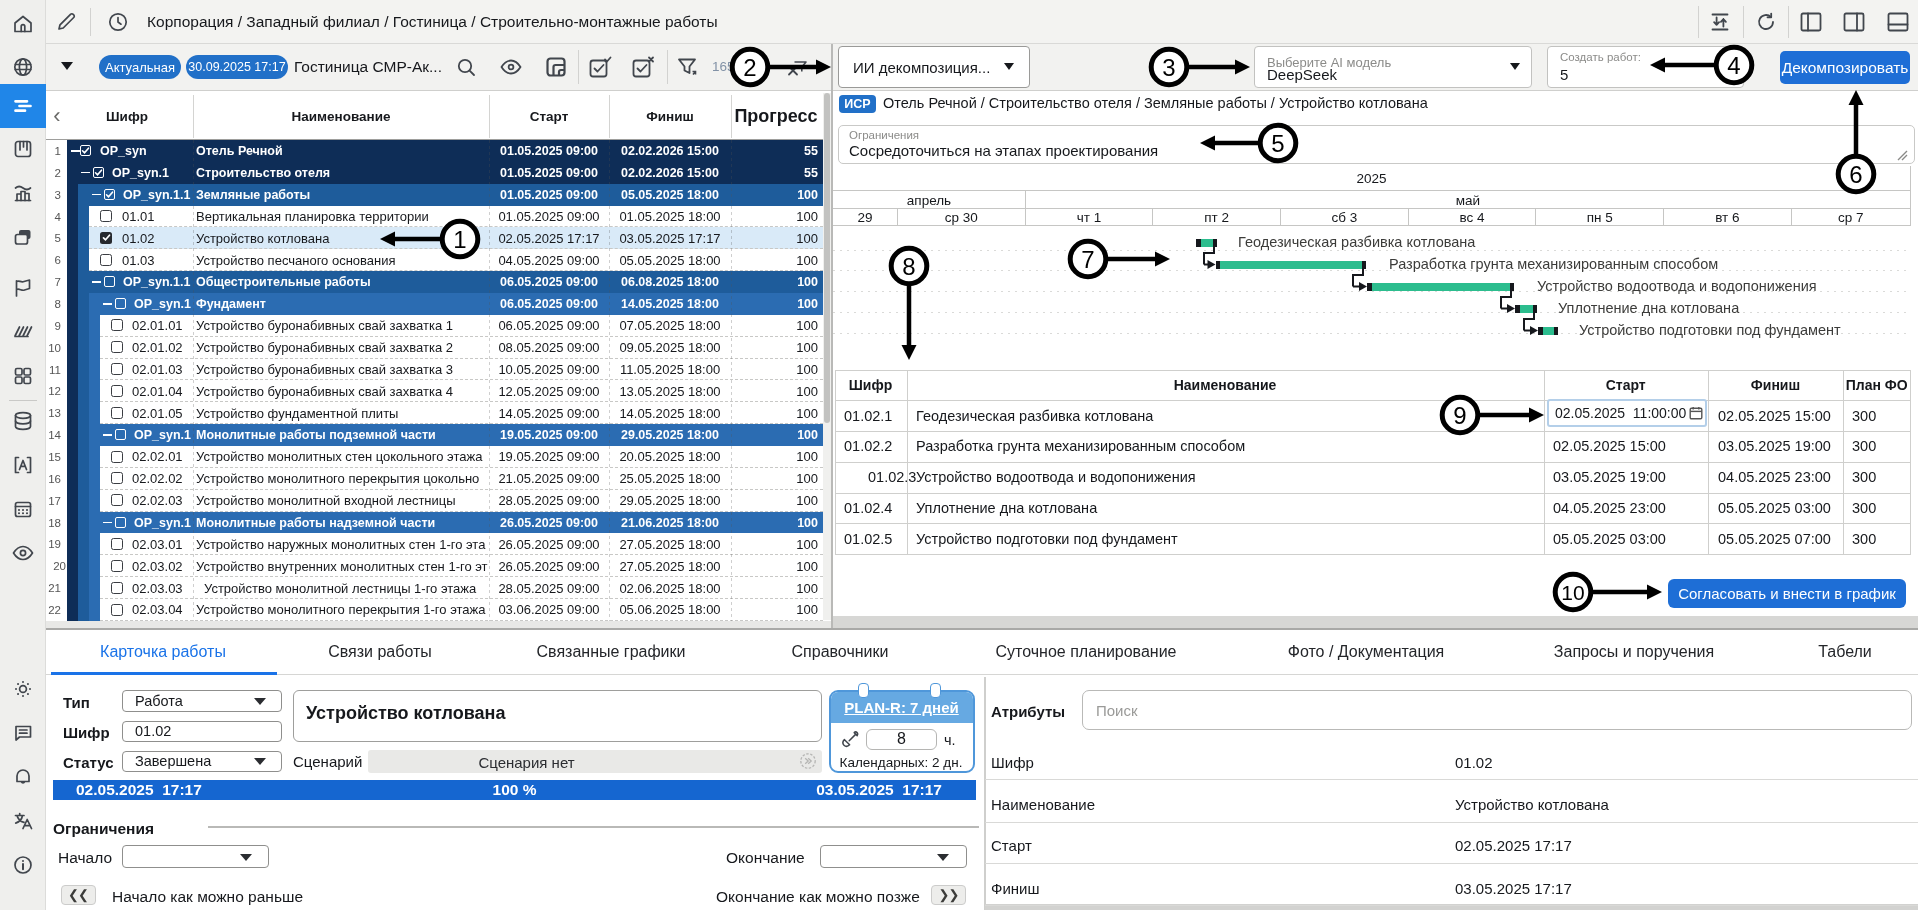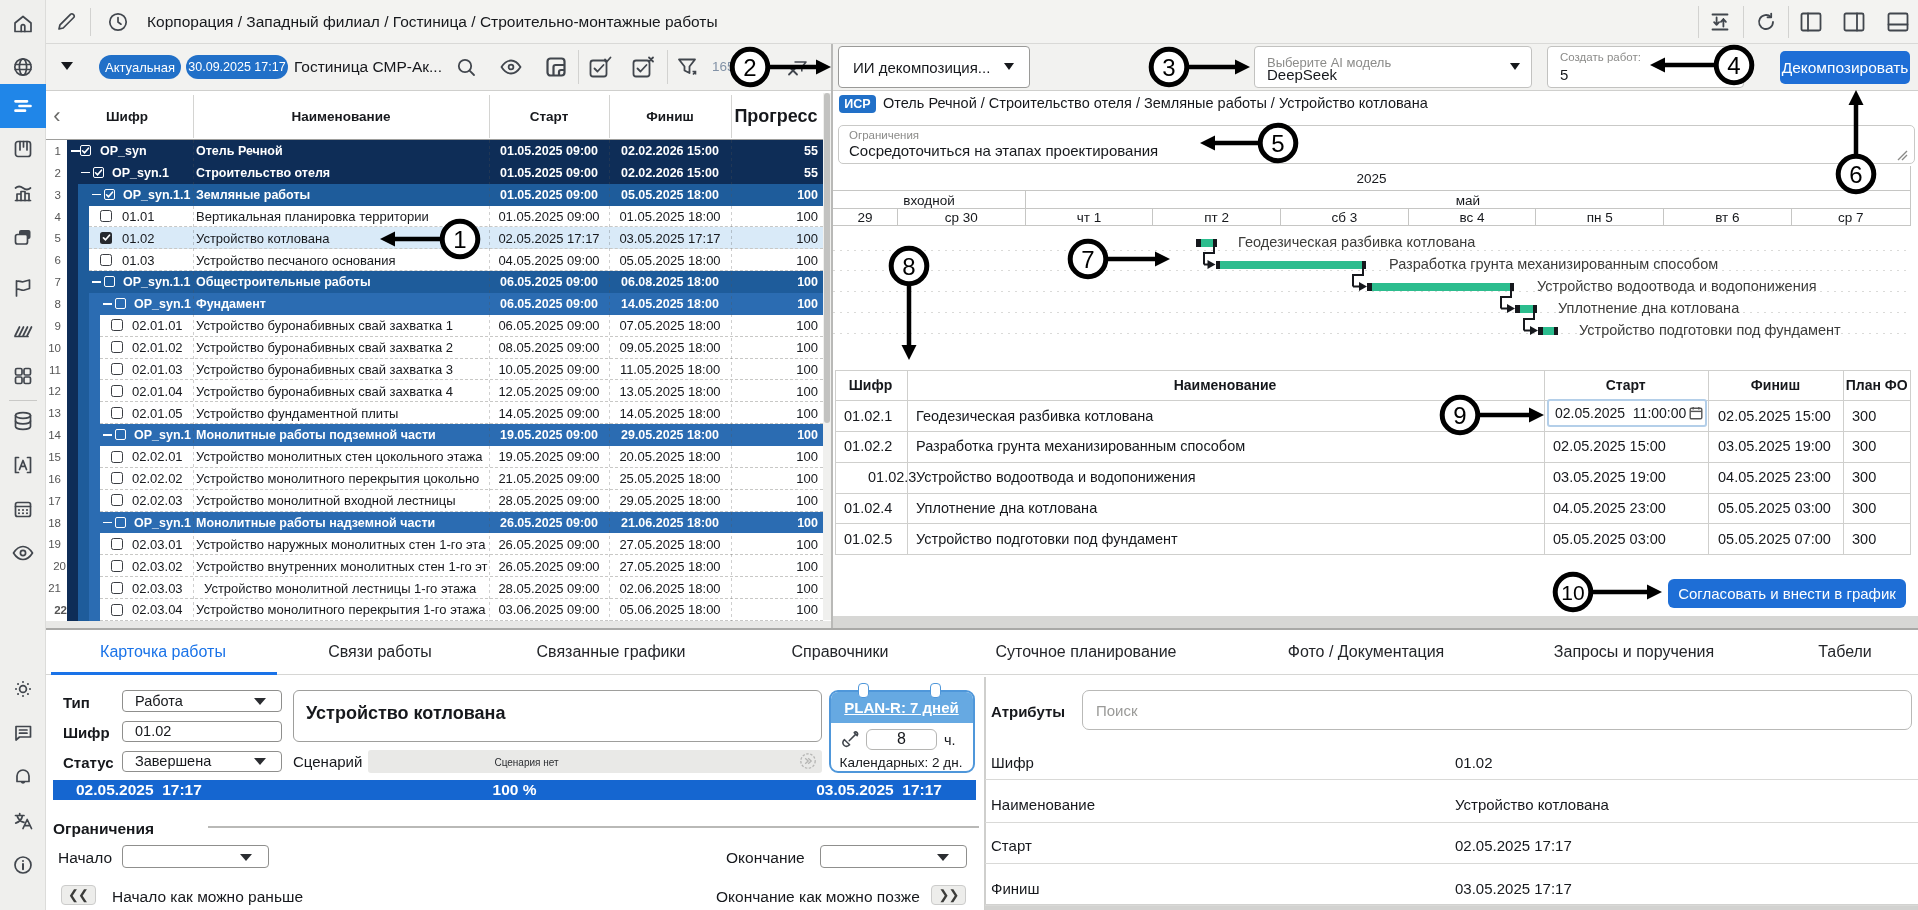--- a/index.html
+++ b/index.html
@@ -468,21 +468,21 @@
 <div class="abs" style="left:67px;top:577.2px;width:11px;height:21.86px;background:#0e2d57;"></div>
 <div class="abs" style="left:78px;top:577.2px;width:11px;height:21.86px;background:#1e5c9b;"></div>
 <div class="abs" style="left:89px;top:577.2px;width:11px;height:21.86px;background:#2b6cb2;"></div>
 <div class="abs" style="left:100px;top:577.2px;width:723px;height:21.86px;background:#fff;border-bottom:1px dashed #c8c8c6;"></div>
 <div class="abs" style="left:111px;top:581.7px;width:12px;height:12px;border:1.5px solid #3a3d42;border-radius:2.5px;background:#fff;"></div>
 <div class="abs vctr" style="left:132px;top:577.2px;width:59px;height:21.86px;overflow:hidden;white-space:nowrap;font-size:13px;color:#16181c;">02.03.03</div>
 <div class="abs vctr" style="left:204px;top:577.2px;width:292px;height:21.86px;overflow:hidden;white-space:nowrap;font-size:13px;color:#16181c;">Устройство монолитной лестницы 1-го этажа</div>
 <div class="abs ctr" style="left:489px;top:577.2px;width:120px;height:21.86px;font-size:13px;color:#16181c;white-space:nowrap;">28.05.2025 09:00</div>
 <div class="abs ctr" style="left:609px;top:577.2px;width:122px;height:21.86px;font-size:13px;color:#16181c;white-space:nowrap;">02.06.2025 18:00</div>
 <div class="abs vctr" style="left:731px;top:577.2px;width:87px;height:21.86px;justify-content:flex-end;font-size:13px;color:#16181c;">100</div>
-<div class="abs vctr" style="left:46px;top:599.06px;width:21px;height:21.86px;justify-content:flex-end;font-size:11.5px;color:#555;font-weight:bold;">22</div>
+<div class="abs vctr" style="left:46px;top:599.06px;width:21px;height:21.86px;justify-content:flex-end;padding-right:6px;font-size:11.5px;color:#555;">22</div>
 <div class="abs" style="left:67px;top:599.06px;width:11px;height:21.86px;background:#0e2d57;"></div>
 <div class="abs" style="left:78px;top:599.06px;width:11px;height:21.86px;background:#1e5c9b;"></div>
 <div class="abs" style="left:89px;top:599.06px;width:11px;height:21.86px;background:#2b6cb2;"></div>
 <div class="abs" style="left:100px;top:599.06px;width:723px;height:21.86px;background:#fff;border-bottom:1px dashed #c8c8c6;"></div>
 <div class="abs" style="left:111px;top:603.56px;width:12px;height:12px;border:1.5px solid #3a3d42;border-radius:2.5px;background:#fff;"></div>
 <div class="abs vctr" style="left:132px;top:599.06px;width:59px;height:21.86px;overflow:hidden;white-space:nowrap;font-size:13px;color:#16181c;">02.03.04</div>
 <div class="abs vctr" style="left:196px;top:599.06px;width:292px;height:21.86px;overflow:hidden;white-space:nowrap;font-size:13px;color:#16181c;">Устройство монолитного перекрытия 1-го этажа</div>
 <div class="abs ctr" style="left:489px;top:599.06px;width:120px;height:21.86px;font-size:13px;color:#16181c;white-space:nowrap;">03.06.2025 09:00</div>
 <div class="abs ctr" style="left:609px;top:599.06px;width:122px;height:21.86px;font-size:13px;color:#16181c;white-space:nowrap;">05.06.2025 18:00</div>
 <div class="abs vctr" style="left:731px;top:599.06px;width:87px;height:21.86px;justify-content:flex-end;font-size:13px;color:#16181c;">100</div>
@@ -505,21 +505,21 @@
 <div class="abs ctr" style="left:839px;top:95px;width:37px;height:18px;background:#2170c8;border-radius:4px;color:#fff;font-size:12.5px;font-weight:bold;">ИСР</div>
 <div class="abs" style="left:883px;top:95px;font-size:14.5px;color:#16181c;">Отель Речной / Строительство отеля / Земляные работы / Устройство котлована</div>
 <div class="abs" style="left:838px;top:125px;width:1077px;height:39px;background:#fff;border:1.5px solid #c9c9c7;border-radius:5px;"></div>
 <div class="abs" style="left:849px;top:129px;font-size:11.5px;color:#8b8b89;">Ограничения</div>
 <div class="abs" style="left:849px;top:142px;font-size:15px;color:#16181c;">Сосредоточиться на этапах проектирования</div>
 <svg class="abs" style="left:1897px;top:150px;" width="11" height="11" viewBox="0 0 11 11">
       <path d="M1 10 L10 1 M5 10 L10 5" stroke="#8a8a88" stroke-width="1.4"></path>
     </svg>
 <div class="abs ctr" style="left:833px;top:166px;width:1077px;height:25px;font-size:13.5px;color:#16181c;border-bottom:1px solid #c6c6c4;">2025</div>
 <div class="abs" style="left:833px;top:191px;width:1077px;height:18px;border-bottom:1px solid #c6c6c4;"></div>
-<div class="abs ctr" style="left:833px;top:191px;width:193px;height:18px;font-size:13.5px;color:#16181c;border-right:1px solid #c6c6c4;">входной</div>
+<div class="abs ctr" style="left:833px;top:191px;width:193px;height:18px;font-size:13.5px;color:#16181c;border-right:1px solid #c6c6c4;">апрель</div>
 <div class="abs ctr" style="left:1026px;top:191px;width:884px;height:18px;font-size:13.5px;color:#16181c;">май</div>
 <div class="abs" style="left:833px;top:209px;width:1077px;height:17px;border-bottom:1px solid #c6c6c4;"></div>
 <div class="abs ctr" style="left:833px;top:209px;width:65px;height:17px;font-size:13.5px;color:#16181c;border-right:1px solid #c6c6c4;">29</div>
 <div class="abs ctr" style="left:898px;top:209px;width:127.70000000000005px;height:17px;font-size:13.5px;color:#16181c;border-right:1px solid #c6c6c4;">ср 30</div>
 <div class="abs ctr" style="left:1025.7px;top:209px;width:127.59999999999991px;height:17px;font-size:13.5px;color:#16181c;border-right:1px solid #c6c6c4;">чт 1</div>
 <div class="abs ctr" style="left:1153.3px;top:209px;width:127.70000000000005px;height:17px;font-size:13.5px;color:#16181c;border-right:1px solid #c6c6c4;">пт 2</div>
 <div class="abs ctr" style="left:1281px;top:209px;width:127.59999999999991px;height:17px;font-size:13.5px;color:#16181c;border-right:1px solid #c6c6c4;">сб 3</div>
 <div class="abs ctr" style="left:1408.6px;top:209px;width:127.70000000000005px;height:17px;font-size:13.5px;color:#16181c;border-right:1px solid #c6c6c4;">вс 4</div>
 <div class="abs ctr" style="left:1536.3px;top:209px;width:127.70000000000005px;height:17px;font-size:13.5px;color:#16181c;border-right:1px solid #c6c6c4;">пн 5</div>
 <div class="abs ctr" style="left:1664px;top:209px;width:127.59999999999991px;height:17px;font-size:13.5px;color:#16181c;border-right:1px solid #c6c6c4;">вт 6</div>
@@ -629,21 +629,21 @@
 <div class="abs" style="left:63px;top:753.5px;font-size:15px;font-weight:bold;color:#16181c;">Статус</div>
 <div class="abs vctr" style="left:122px;top:690px;width:160px;height:22px;background:#fff;border:1px solid #8f8f8d;border-radius:4px;font-size:14.5px;color:#16181c;padding-left:12px;">Работа</div>
 <div class="abs" style="left:254px;top:698px;width:0;height:0;border-left:6px solid transparent;border-right:6px solid transparent;border-top:7.5px solid #2b2d31;"></div>
 <div class="abs vctr" style="left:122px;top:720.5px;width:160px;height:21px;background:#fff;border:1px solid #8f8f8d;border-radius:4px;font-size:14.5px;color:#16181c;padding-left:12px;">01.02</div>
 <div class="abs vctr" style="left:122px;top:750.5px;width:160px;height:21px;background:#fff;border:1px solid #8f8f8d;border-radius:4px;font-size:14.5px;color:#16181c;padding-left:12px;">Завершена</div>
 <div class="abs" style="left:254px;top:758px;width:0;height:0;border-left:6px solid transparent;border-right:6px solid transparent;border-top:7.5px solid #2b2d31;"></div>
 <div class="abs" style="left:293px;top:689.5px;width:529px;height:52px;background:#fff;border:1px solid #9e9e9c;border-radius:6px;"></div>
 <div class="abs" style="left:306px;top:703px;font-size:18px;font-weight:bold;color:#16181c;">Устройство котлована</div>
 <div class="abs" style="left:293px;top:753px;font-size:15px;font-weight:normal;color:#16181c;">Сценарий</div>
 <div class="abs" style="left:367.5px;top:749.5px;width:454px;height:23px;background:#e9e9e7;border-radius:3px;"></div>
-<div class="abs ctr" style="left:367.5px;top:749.5px;width:318px;height:26px;font-size:10px;color:#2b2d31;">Сценария нет</div>
+<div class="abs ctr" style="left:367.5px;top:749.5px;width:318px;height:26px;font-size:15px;color:#2b2d31;">Сценария нет</div>
 <svg class="abs" style="left:799px;top:752px;" width="18" height="18" viewBox="0 0 18 18">
       <circle cx="9" cy="9" r="7.2" stroke="#b5b5b3" stroke-width="1.3" fill="none" stroke-dasharray="2.4 1.6"></circle>
       <path d="M6.2 6.2 L9.2 9 L6.2 11.8 M9.2 6.2 L12.2 9 L9.2 11.8" stroke="#b5b5b3" stroke-width="1.3" fill="none"></path>
     </svg>
 <div class="abs" style="left:828.5px;top:689.5px;width:146px;height:83px;background:#fff;border:2px solid #4f97da;border-radius:9px;"></div>
 <div class="abs" style="left:830.5px;top:691.5px;width:142px;height:31px;background:#66a9e2;border-radius:7px 7px 0 0;"></div>
 <div class="abs ctr" style="left:830.5px;top:691.5px;width:142px;height:31px;font-size:15px;font-weight:bold;color:#fff;">
       <span style="text-decoration:underline;">PLAN-R: 7 дней</span>
     </div>
 <div class="abs" style="left:858px;top:682.5px;width:11px;height:15px;background:#fff;border:1.5px solid #4f97da;border-radius:4px;"></div>

